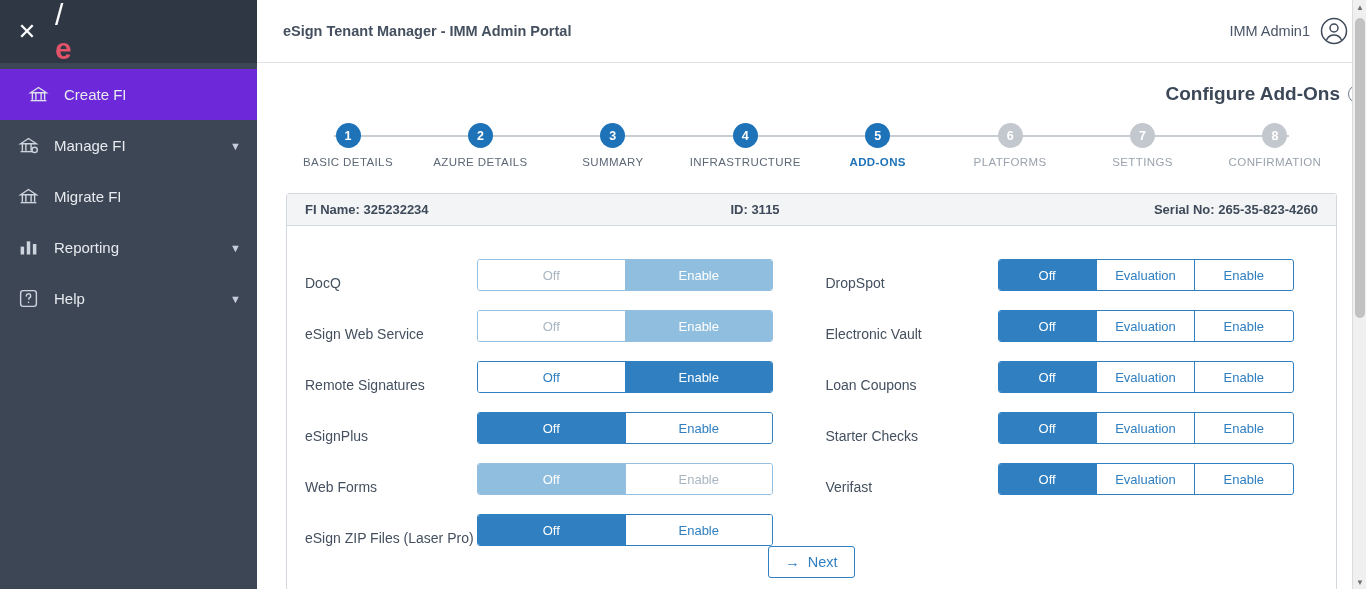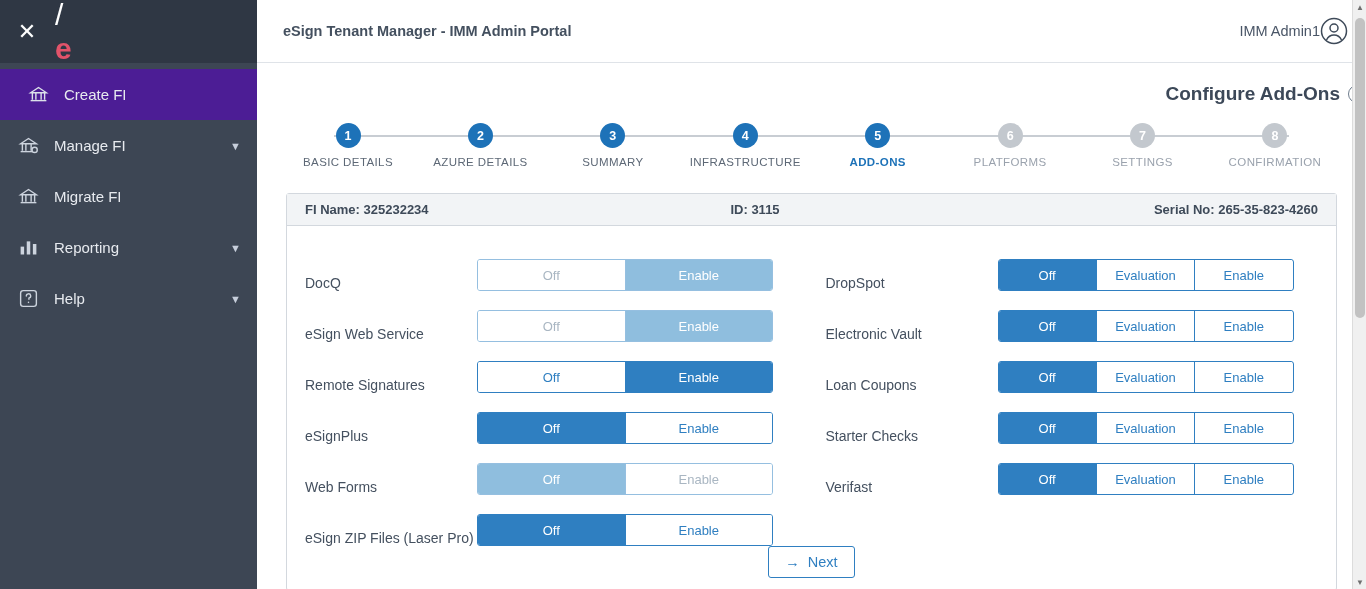--- a/index.html
+++ b/index.html
@@ -63,21 +63,21 @@
     height: 51px;
     display: flex;
     align-items: center;
     padding: 0 16px 0 18px;
     font-size: 15px;
     color: #e7eaef;
     cursor: pointer;
     position: relative;
   }
   .nav-item.active {
-    background: #4c1d95;
+    background: #6d28d9;
     padding-left: 28px;
   }
   .nav-item .nav-icon {
     width: 28px;
     display: flex;
     align-items: center;
     justify-content: flex-start;
     color: #cdd4de;
   }
   .nav-item .nav-label {
@@ -106,20 +106,21 @@
   }
   .topbar-title {
     font-size: 14.5px;
     font-weight: bold;
     color: #44505f;
   }
   .topbar-right {
     margin-left: auto;
     display: flex;
     align-items: center;
+    gap: 10px;
   }
   .user-name {
     font-size: 14.5px;
     color: #4a5667;
   }
   .avatar-icon {
     width: 28px; height: 28px;
     display: block;
   }
 

